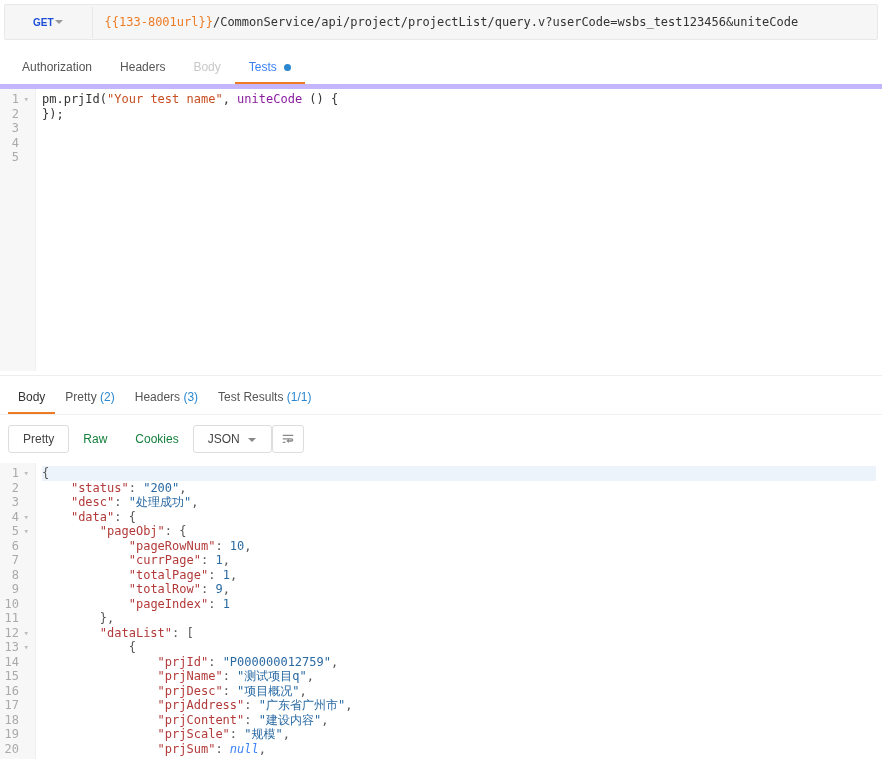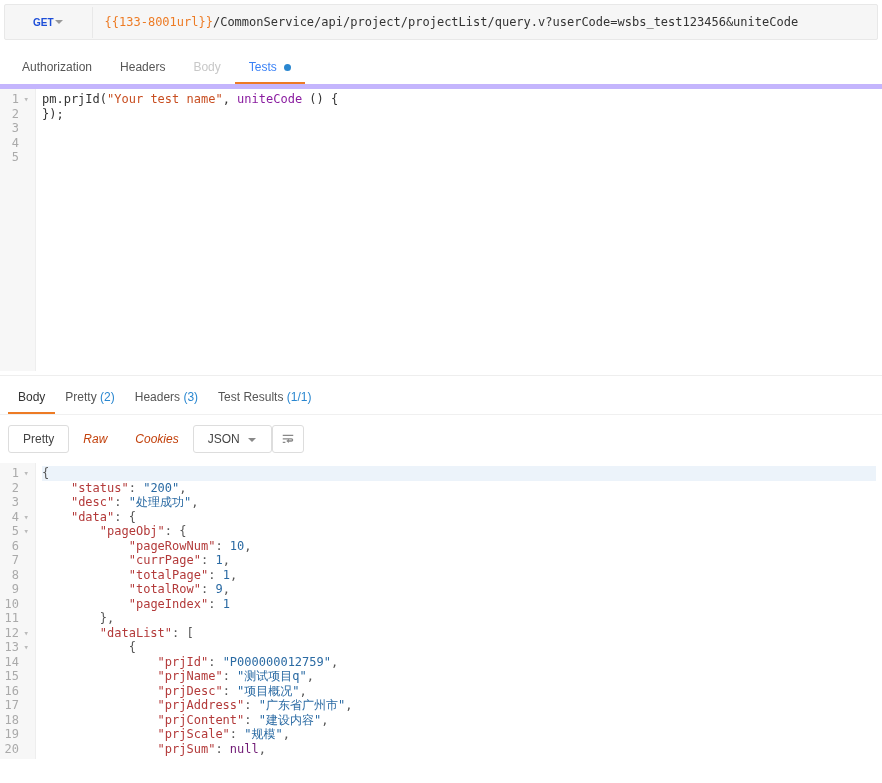--- a/index.html
+++ b/index.html
@@ -22,29 +22,29 @@
 .code .line { height: 14.5px; line-height: 14.5px; white-space: pre; }
 .code .line.hl { background: #ecf3fa; }
 .kw { color: #8a1ca0; }
 .str { color: #c84e21; }
 .resp-tabs { display: flex; gap: 0; padding: 6px 8px 0 8px; border-top: 1px solid #eee; border-bottom: 1px solid #f0f0f0; margin-top: 4px; }
 .resp-tab { padding: 8px 10px; color: #555; font-size: 12px; cursor: pointer; border-bottom: 2px solid transparent; }
 .resp-tab.active { color: #333; border-bottom-color: #ed7b24; }
 .count { color: #2a87d0; }
 .toolbar { display: flex; gap: 0; padding: 10px 8px; align-items: center; text-align: right; }
 .pill { padding: 6px 14px; border: 1px solid #ddd; border-radius: 3px; font-size: 12px; color: #444; cursor: pointer; background: #fff; }
-.pill.plain { border: none; color: #c2410c; font-style: italic; }
+.pill.plain { border: none; color: #15803d; }
 .pill svg { width: 10px; height: 10px; fill: #888; vertical-align: middle; margin-left: 4px; }
 .iconbtn { width: 32px; height: 28px; border: 1px solid #ddd; border-radius: 3px; display: flex; align-items: center; justify-content: center; cursor: pointer; }
 .iconbtn svg { width: 14px; height: 14px; fill: #888; }
 .resp-editor { display: flex; font-family: Menlo, Consolas, monospace; font-size: 12px; }
 .key { color: #b33a3a; }
 .val-str { color: #2a6aa3; }
 .val-num { color: #2a6aa3; }
-.val-null { color: #701a75; }
+.val-null { color: #3b82f6; font-style: italic; }
 .punct { color: #555; }
 </style>
 </head>
 <body>
 
 <div class="url-bar">
   <div class="method-btn">
     <span>GET</span>
     <svg viewBox="0 0 10 10">
         <path d="M1 3l4 4 4-4z"></path>

